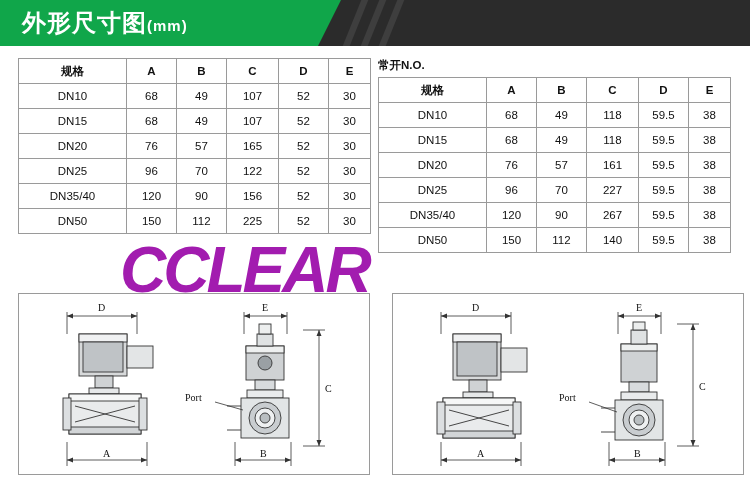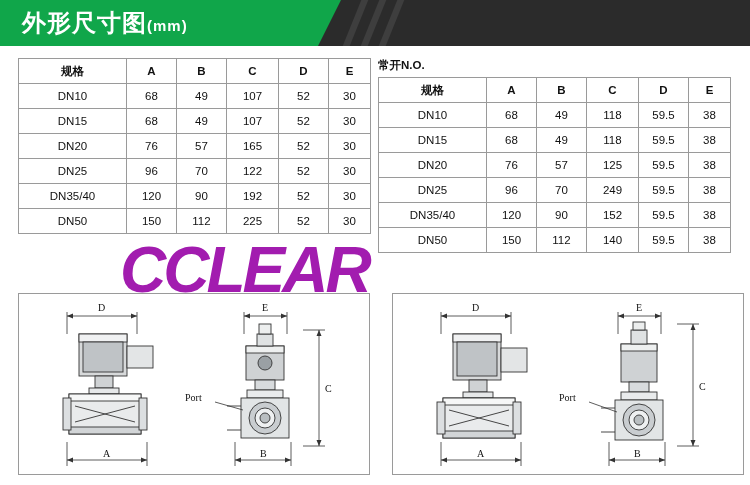--- a/index.html
+++ b/index.html
@@ -206,21 +206,21 @@
           <td>96</td>
           <td>70</td>
           <td>122</td>
           <td>52</td>
           <td>30</td>
         </tr>
         <tr>
           <td>DN35/40</td>
           <td>120</td>
           <td>90</td>
-          <td>192</td>
+          <td>156</td>
           <td>52</td>
           <td>30</td>
         </tr>
         <tr>
           <td>DN50</td>
           <td>150</td>
           <td>112</td>
           <td>225</td>
           <td>52</td>
           <td>30</td>
@@ -264,37 +264,37 @@
           <td>68</td>
           <td>49</td>
           <td>118</td>
           <td>59.5</td>
           <td>38</td>
         </tr>
         <tr>
           <td>DN20</td>
           <td>76</td>
           <td>57</td>
-          <td>125</td>
+          <td>161</td>
           <td>59.5</td>
           <td>38</td>
         </tr>
         <tr>
           <td>DN25</td>
           <td>96</td>
           <td>70</td>
-          <td>249</td>
+          <td>227</td>
           <td>59.5</td>
           <td>38</td>
         </tr>
         <tr>
           <td>DN35/40</td>
           <td>120</td>
           <td>90</td>
-          <td>152</td>
+          <td>267</td>
           <td>59.5</td>
           <td>38</td>
         </tr>
         <tr>
           <td>DN50</td>
           <td>150</td>
           <td>112</td>
           <td>140</td>
           <td>59.5</td>
           <td>38</td>

